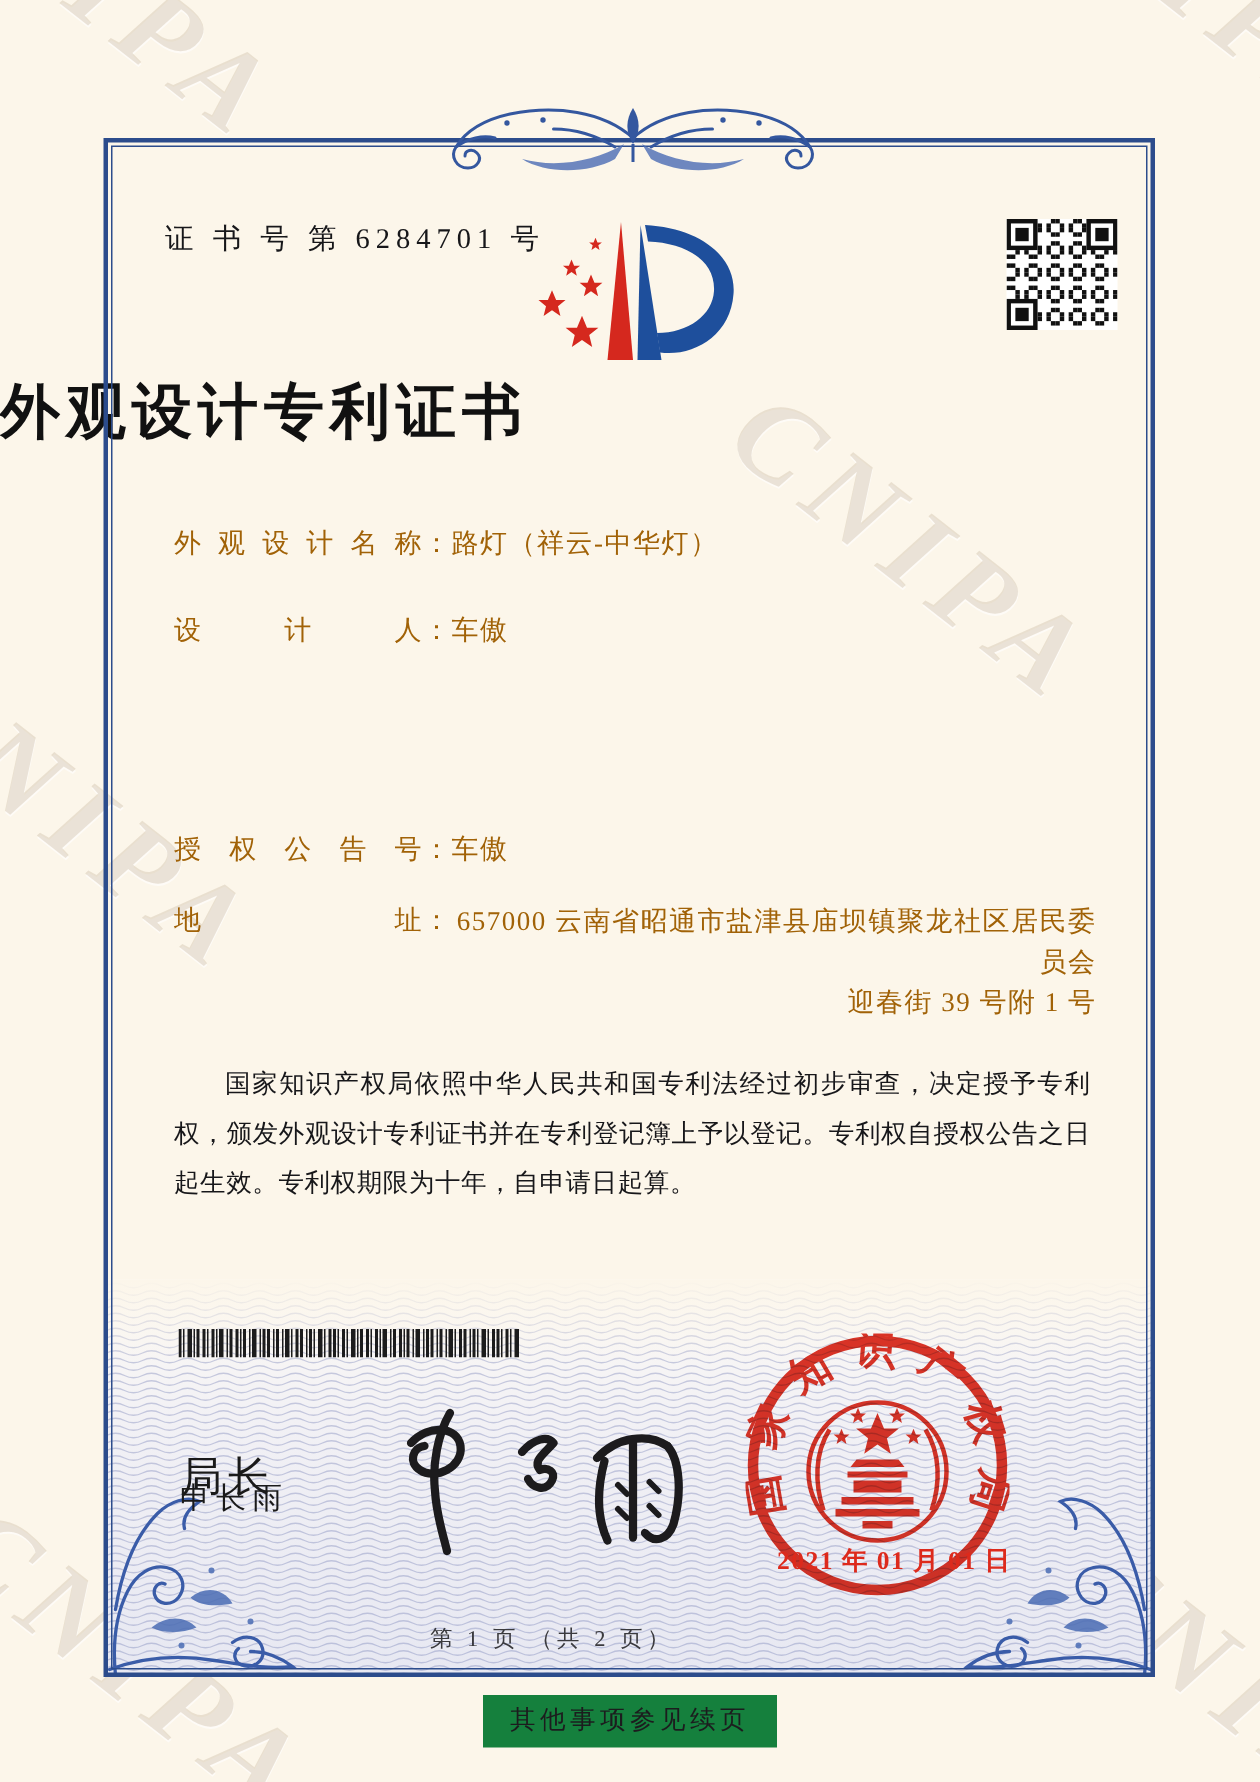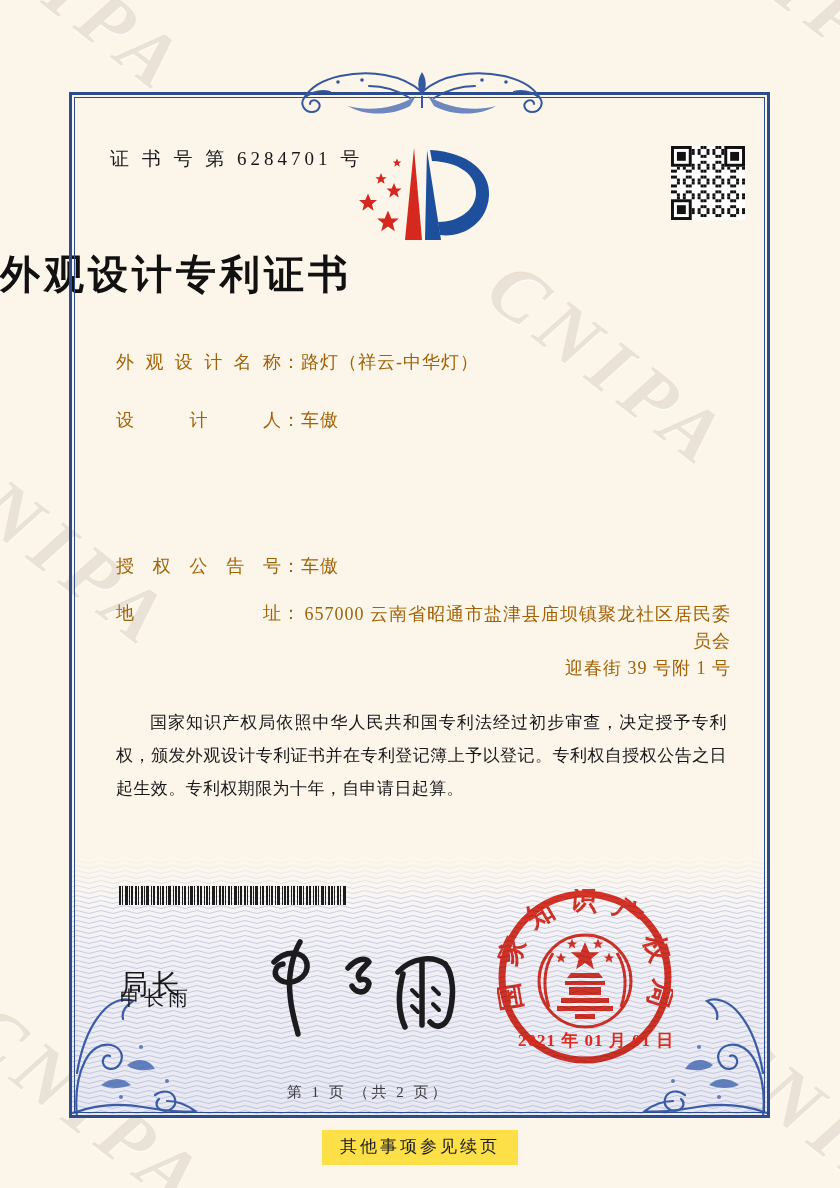--- a/index.html
+++ b/index.html
@@ -53,21 +53,21 @@
   .issuer-name{position:absolute;left:120px;top:985px;font-size:20px;letter-spacing:4px;color:#1a1a1a;z-index:4;}
   .signature{position:absolute;left:252px;top:928px;z-index:4;}
 
   .seal{position:absolute;left:497px;top:889px;z-index:5;mix-blend-mode:multiply;opacity:0.95;}
   .seal-date{position:absolute;left:518px;top:1029px;width:170px;font-size:17px;font-weight:bold;
              color:#dd2a1c;letter-spacing:1px;z-index:5;white-space:nowrap;}
 
   .page-indicator{position:absolute;left:0;top:1083px;width:736px;text-align:center;font-size:15px;
                   letter-spacing:3px;color:#3a3a3e;z-index:4;}
   .continuation{position:absolute;left:0;top:1130px;width:840px;text-align:center;z-index:4;}
-  .continuation span{display:inline-block;background:#fde047;padding:5px 18px 7px;font-size:17px;
+  .continuation span{display:inline-block;background:#15803d;padding:5px 18px 7px;font-size:17px;
                      letter-spacing:3px;color:#1c1c1e;}
 </style>
 </head>
 <body>
 
 <div class="page">
 
   <span class="wm" style="left:-75px;top:-55px;">CNIPA</span>
   <span class="wm" style="left:655px;top:-60px;">CNIPA</span>
   <span class="wm" style="left:468px;top:320px;">CNIPA</span>

